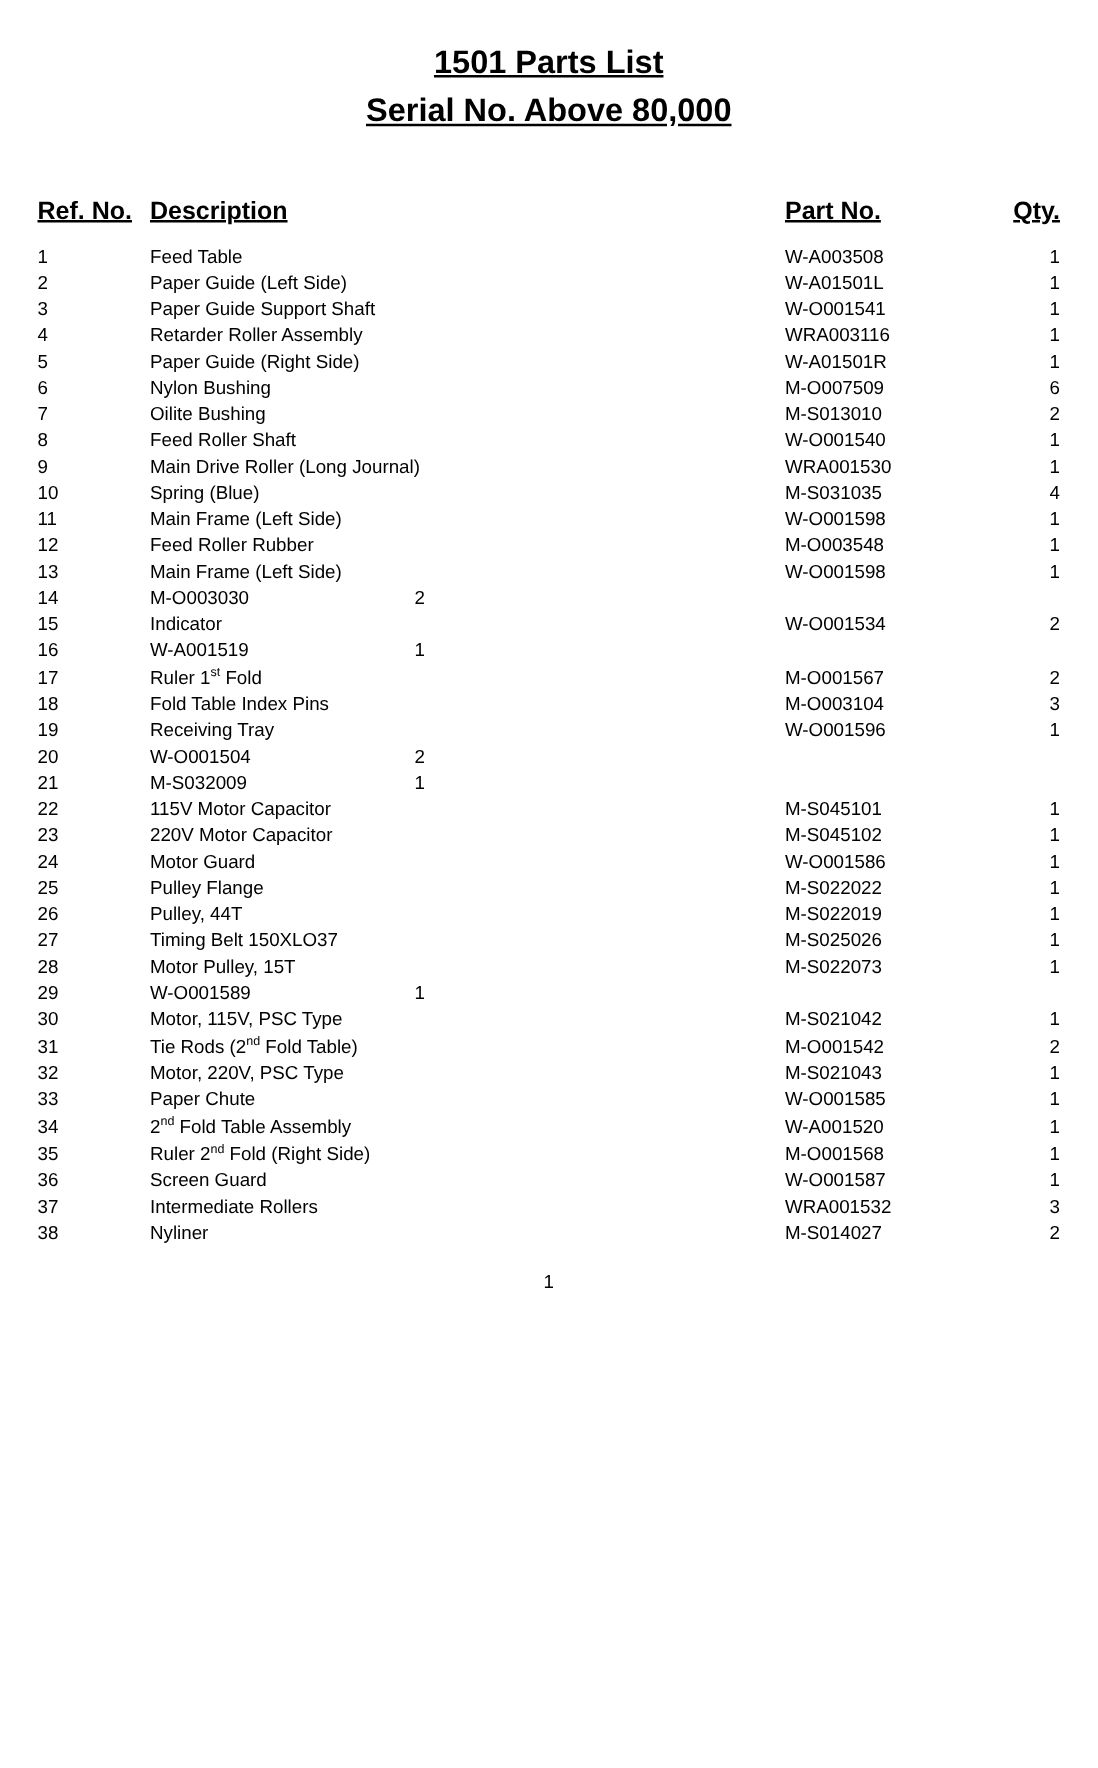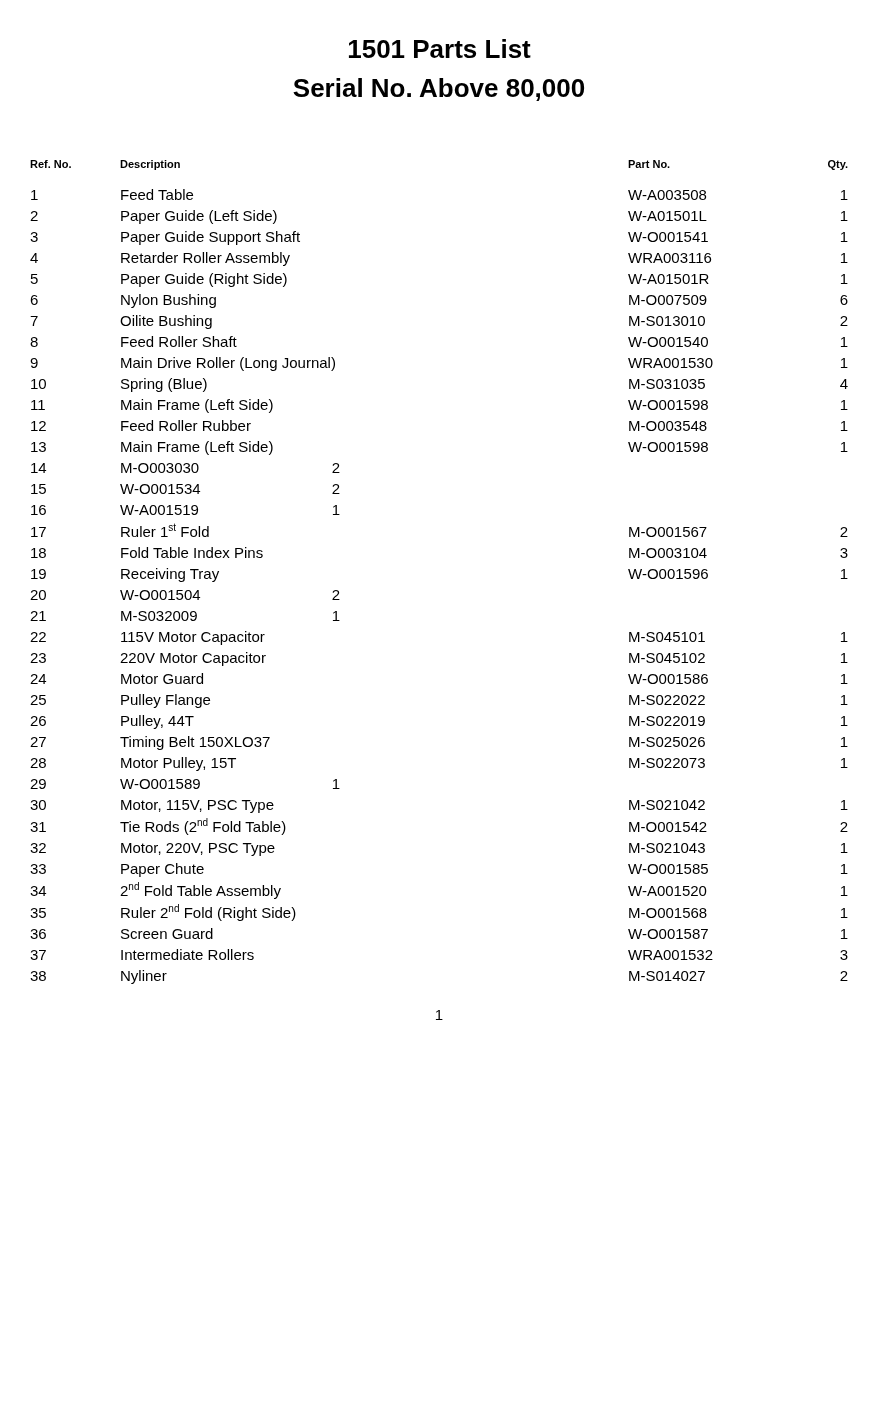--- a/index.html
+++ b/index.html
@@ -13,30 +13,32 @@
       padding: 20px 30px;
     }
     .page-title {
       text-align: center;
       margin-bottom: 50px;
       margin-top: 10px;
     }
     .page-title h1 {
       font-size: 26px;
       font-weight: bold;
+      text-decoration: underline;
       line-height: 1.5;
     }
     .header-row {
       display: flex;
       flex-direction: row;
       border-bottom: none;
       margin-bottom: 10px;
       padding-bottom: 4px;
-      font-size: 11px;
+      font-size: 20px;
       font-weight: bold;
+      text-decoration: underline;
     }
     .col-ref { width: 90px; min-width: 90px; }
     .col-desc { flex: 1; }
     .col-part { width: 160px; min-width: 160px; }
     .col-qty { width: 60px; min-width: 60px; text-align: right; }
     .data-row {
       display: flex;
       flex-direction: row;
       padding: 2px 0;
       font-size: 15px;
@@ -146,20 +148,21 @@
       <div class="col-part">W-O001598</div>
       <div class="col-qty">1</div>
     </div>
     <div class="data-row">
       <div class="col-ref">14</div>
       <div class="col-part">M-O003030</div>
       <div class="col-qty">2</div>
     </div>
     <div class="data-row">
       <div class="col-ref">15</div>
+      <div class="col-desc">Indicator</div>
       <div class="col-part">W-O001534</div>
       <div class="col-qty">2</div>
     </div>
     <div class="data-row">
       <div class="col-ref">16</div>
       <div class="col-part">W-A001519</div>
       <div class="col-qty">1</div>
     </div>
     <div class="data-row">
       <div class="col-ref">17</div>

